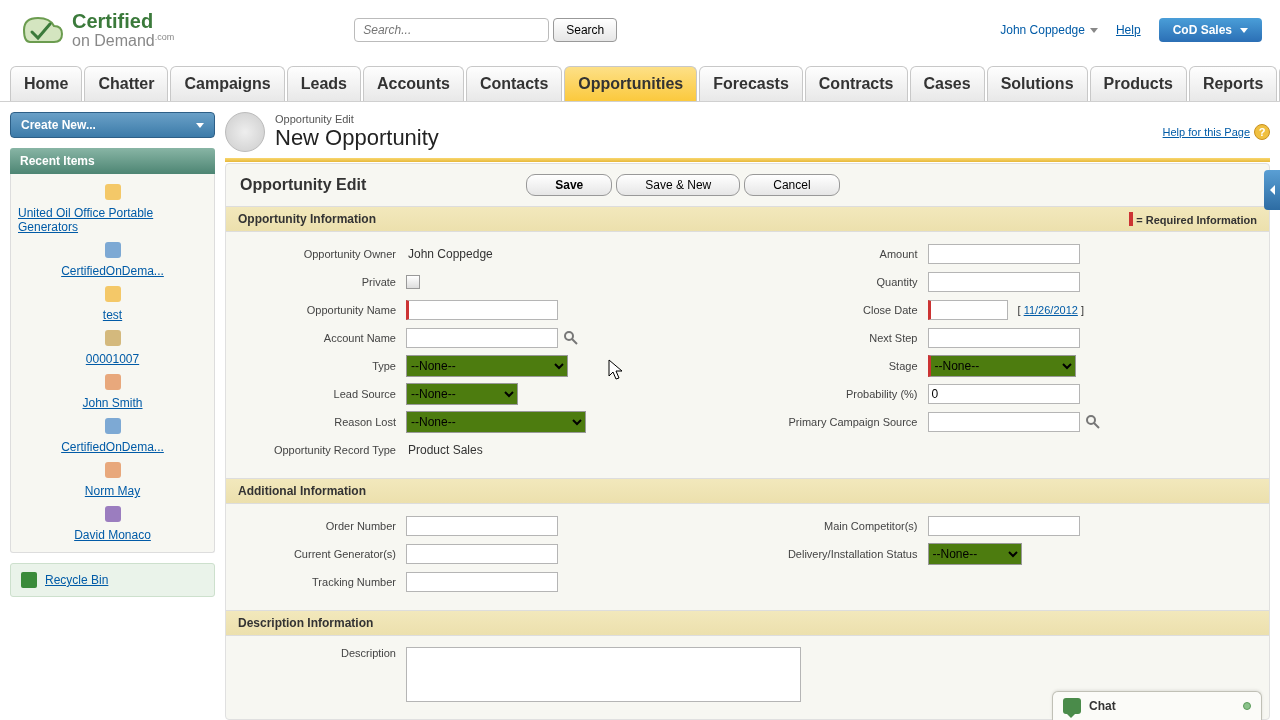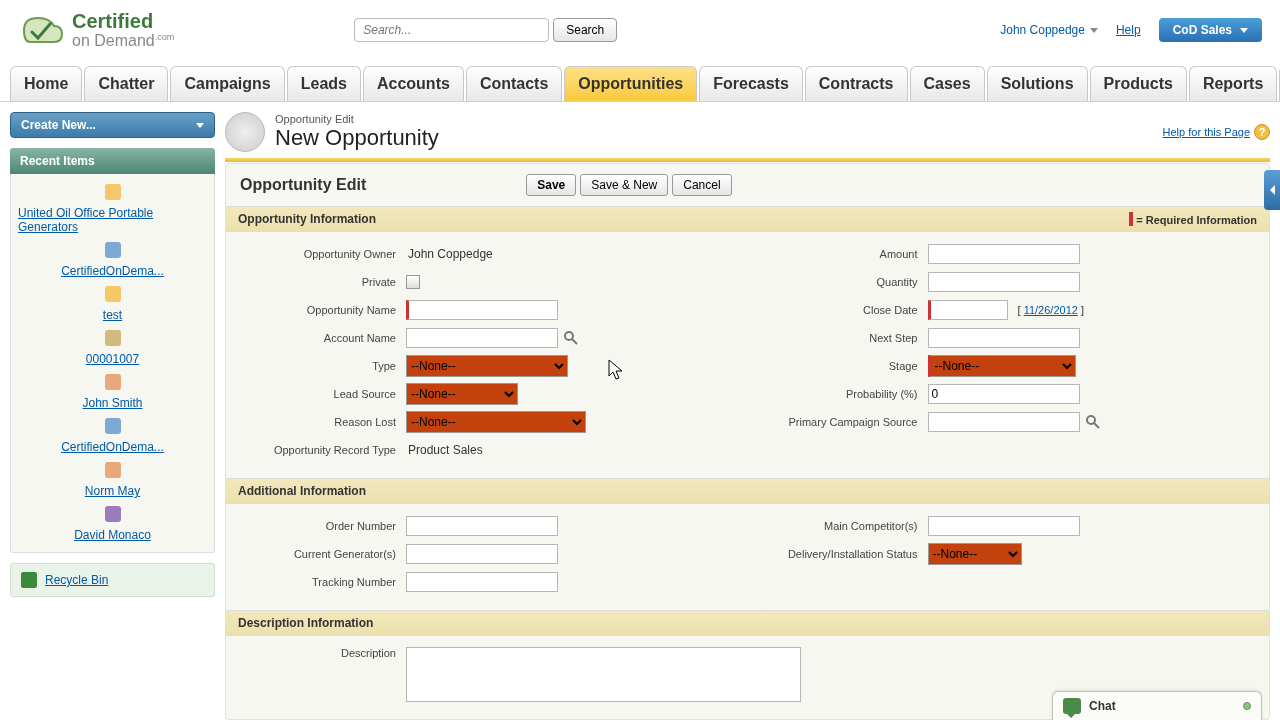--- a/index.html
+++ b/index.html
@@ -56,34 +56,34 @@
   .page-help { margin-left: auto; display:flex; gap:4px; align-items:center; font-size:11px;}
   .help-icon { width:16px; height:16px; background:#f0c040; border-radius:50%; border:1px solid #c89020; display:flex; align-items:center; justify-content:center; font-size:11px; color:#fff; font-weight:bold;}
   
   .gold-bar { height: 4px; background: linear-gradient(#f9d66e,#e7b83a); margin-bottom: 1px;}
   
   
   .edit-block { border: 1px solid #e0e0e0; background: #f7f7f2; border-radius: 4px;}
   .block-title { display:flex; align-items:center; padding: 10px 14px; }
   .block-title h2 { font-size: 16px; color: #333; font-weight:bold;}
   .btn-bar { margin-left: 160px; display:flex; gap:4px;}
-  .btn { padding: 3px 10px; border:1px solid #999; border-radius:3px; background:linear-gradient(#fff,#e6e6e6); font-size:12px; cursor:pointer;}
+  .btn { padding: 3px 28px; border:1px solid #999; border-radius:9px; background:linear-gradient(#fff,#e6e6e6); font-size:12px; cursor:pointer;}
   .btn.primary { font-weight:bold;}
   
   .section-hdr { background: linear-gradient(#f2e8bc,#ece0ad); padding: 5px 12px; font-weight:bold; color:#333; display:flex; align-items:center; border-top:1px solid #ddd; border-bottom:1px solid #ddd;}
   .req-note { margin-left:auto; font-weight:bold; font-size:11px; display:flex; align-items:flex-end; gap:3px;}
   .req-bar { width: 4px; height: 14px; background: #c33; display:inline-block;}
   
   .form-grid { display:flex; padding: 8px 0 14px 0;}
   .form-col { flex:1;}
   .form-row { display:flex; align-items:center; padding: 3px 0; min-height:28px;}
   .form-label { width: 180px; text-align:right; padding-right: 10px; font-size:11px; color:#444;}
   .form-field { display:flex; align-items:center; gap:4px;}
   .form-field input[type=text] { height: 20px; border:1px solid #b5b5b5; padding: 2px 3px; font-size:12px; width: 152px; background:#fff;}
-  .form-field select { height: 22px; border:1px solid #999; background:#c2410c; font-size:12px;}
+  .form-field select { height: 22px; border:1px solid #999; background:#4d7c0f; font-size:12px;}
   .form-field .readonly { font-size:12px; color:#333; padding-left:2px;}
   .form-field.required input, .form-field.required select { border-left: 3px solid #c33; }
   .lookup-icon { width:18px; height:18px; display:flex; align-items:center; justify-content:center; cursor:pointer;}
   .lookup-icon svg { width:16px; height:16px;}
   .date-link { font-size:11px; margin-left:6px;}
   .checkbox { width:14px; height:14px; border:1px solid #999; background:linear-gradient(#fff,#ddd);}
   
   textarea.desc { width: 395px; height: 55px; border:1px solid #b5b5b5; font-size:12px; padding:3px; resize:none;}
   
   

